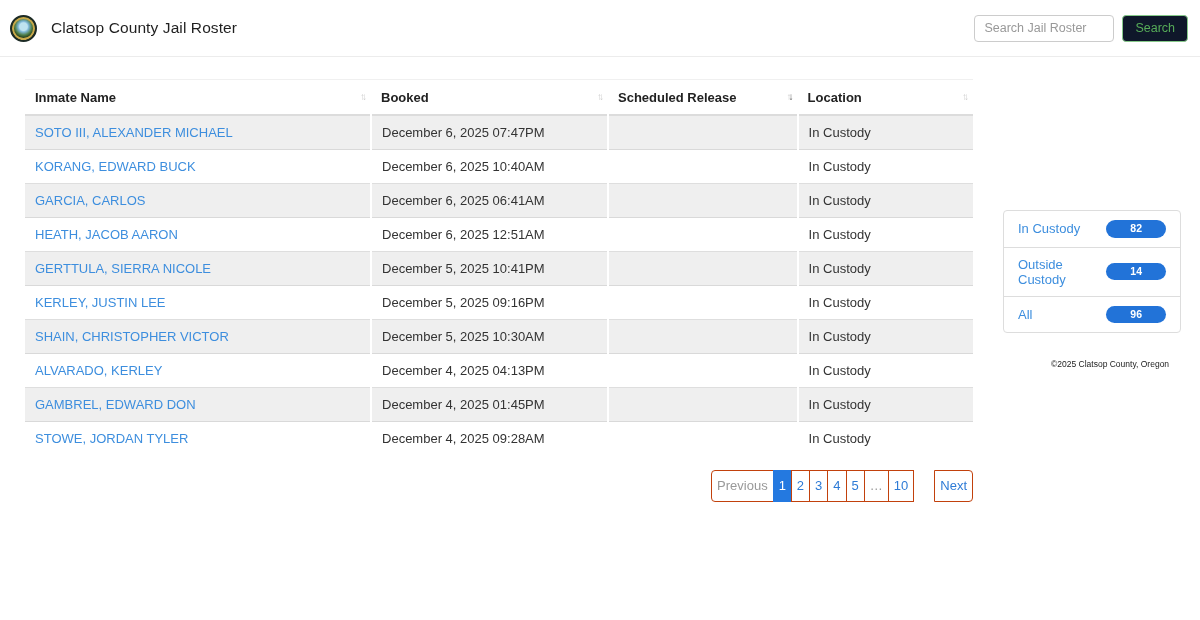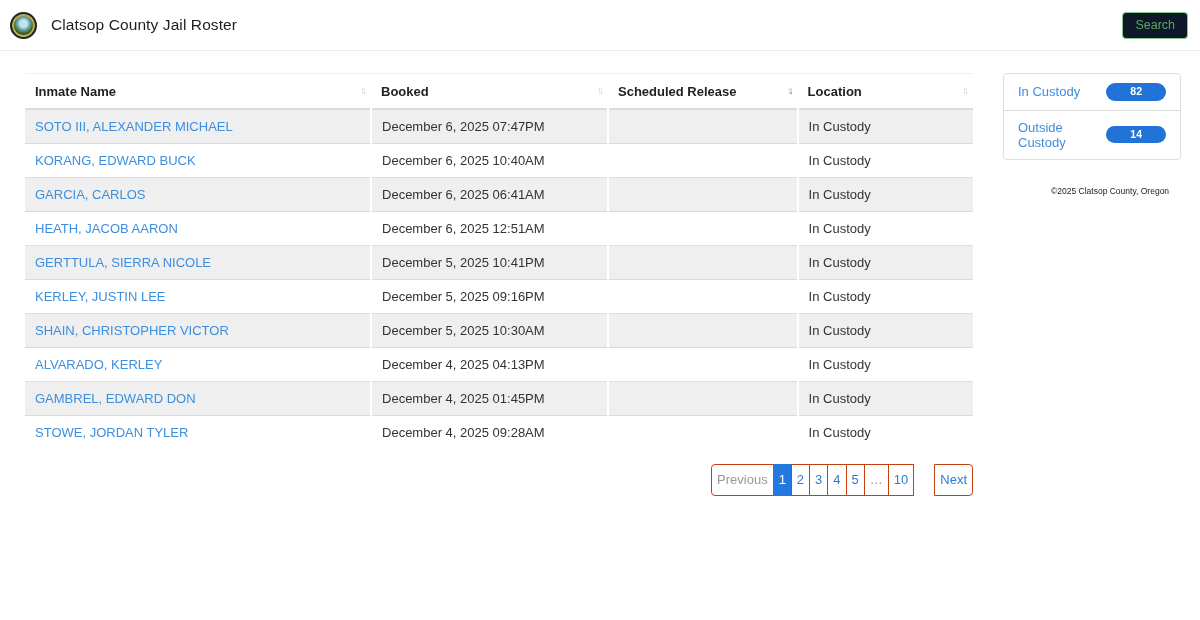--- a/index.html
+++ b/index.html
@@ -13,21 +13,21 @@
   html,body{margin:0;padding:0;}
   body{
     width:1200px;height:620px;
     background:#ffffff;
     font-family:"Liberation Sans", sans-serif;
     color:#333;
     overflow:hidden;
   }
   
   .app-header{
-    height:51px;
+    height:57px;
     display:flex;align-items:center;
     padding:0 12px 0 10px;
     background:#fff;
     border-bottom:1px solid #ececec;
   }
   .logo{
     width:27px;height:27px;border-radius:50%;
     background:radial-gradient(circle at 50% 42%, #bfe3ef 0 22%, #7fb7d6 30%, #4e7d46 48%, #27411f 62%, #15241c 70%);
     border:2px solid #1c2a25;
     box-shadow:inset 0 0 0 2px #c7a84a;
@@ -47,21 +47,21 @@
   }
   .search-input::placeholder{color:#999;}
   .search-btn{
     height:27px;padding:4px 12px;
     background:#0f172a;border:1px solid #86c98a;border-radius:4px;
     color:var(--button-green);font-size:12.5px;
     font-family:"Liberation Sans", sans-serif;
     cursor:pointer;
   }
   
-  .content{display:flex;align-items:flex-start;padding:22px 19px 0 25px;}
+  .content{display:flex;align-items:center;padding:22px 19px 0 25px;}
   .main-col{width:948px;flex:0 0 auto;}
   .aside-col{width:178px;margin-left:30px;flex:0 0 auto;}
   
   table.roster{width:100%;border-collapse:collapse;font-size:13px;}
   table.roster col.c1{width:36.5%;}
   table.roster col.c2{width:25%;}
   table.roster col.c3{width:20%;}
   table.roster col.c4{width:18.5%;}
   thead tr{border-top:1px solid #f0f0f0;border-bottom:2px solid #dcdcdc;}
   th{
@@ -107,20 +107,21 @@
     font-size:8.5px;line-height:1.65;color:#222;
   }
 </style>
 </head>
 <body>
 
 <header class="app-header">
   <div class="logo"></div>
   <h1 class="page-title">Clatsop County Jail Roster</h1>
   <div class="search-area">
+    <input class="search-input" type="text" placeholder="Search Jail Roster" style="">
     <button class="search-btn">Search</button>
   </div>
 </header>
 
 <div class="content">
   <main class="main-col">
     <table class="roster">
       <colgroup>
           <col class="c1">
           <col class="c2">
@@ -226,18 +227,22 @@
   <aside class="aside-col">
     <div class="list-group" id="custody-filter">
         <a class="side-item" href="#">
     <span class="side-label">In Custody</span>
     <span class="badge">82</span>
   </a>
         <a class="side-item" href="#">
     <span class="side-label">Outside Custody</span>
     <span class="badge">14</span>
   </a>
+        <a class="side-item" href="#">
+    <span class="side-label">All</span>
+    <span class="badge">96</span>
+  </a>
       </div>
     <div class="footer-note">
       <div>©2025 Clatsop County, Oregon</div>
     </div>
   </aside>
 </div>
 
 </body></html>

